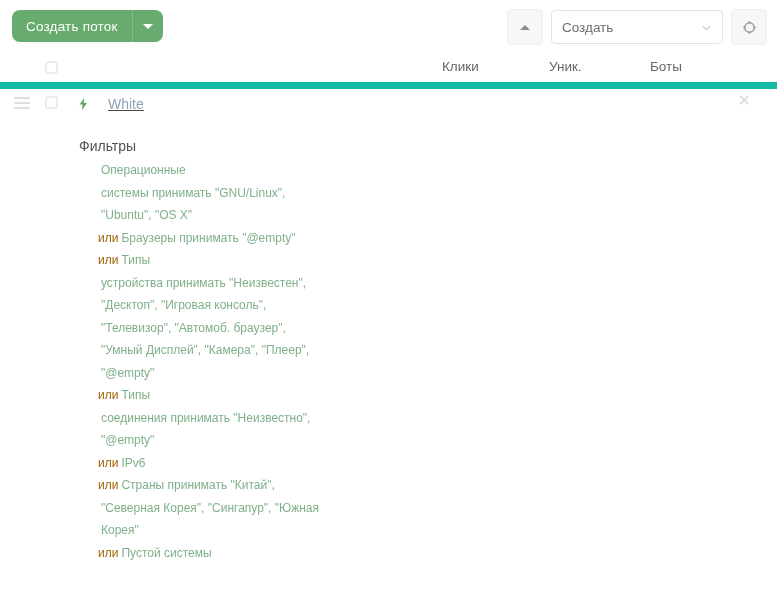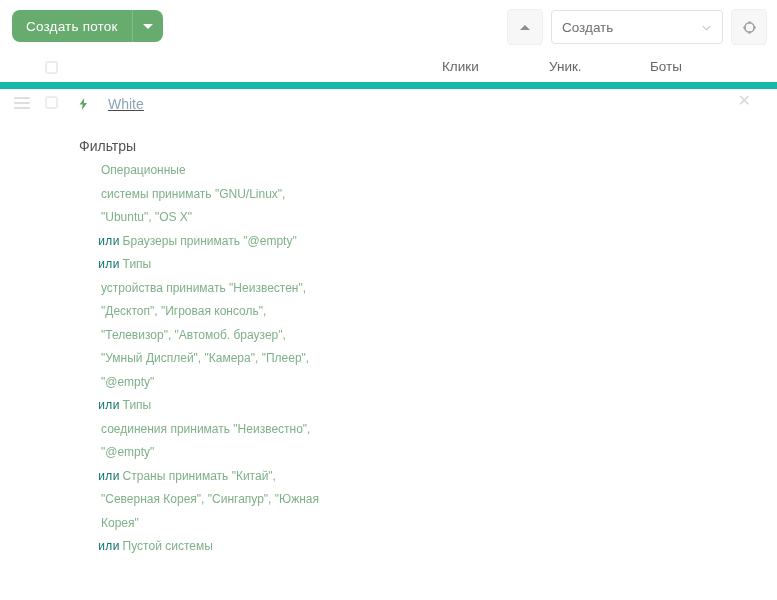--- a/index.html
+++ b/index.html
@@ -211,23 +211,22 @@
     margin-top: 5px;
     padding-left: 19px;
   }
   .filter-line {
     font-size: 12px;
     color: #7fb08a;
     line-height: 22.5px;
     max-width: 300px;
   }
   .filter-line .or {
-    color: #0f766e;
+    color: #a16207;
     margin-right: 3px;
-    font-family: Liberation Mono, monospace;
   }
 </style>
 </head>
 <body>
 
 <div class="toolbar">
 
   <div class="create-btn">
     <span class="label">Создать поток</span>
     <span class="sep"></span>
@@ -303,20 +302,21 @@
       <div class="filter-line"><span class="or">или</span><span>Браузеры принимать "@empty"</span></div>
       <div class="filter-line"><span class="or">или</span><span>Типы</span></div>
       <div class="filter-line"><span class="or"></span><span>устройства принимать "Неизвестен",</span></div>
       <div class="filter-line"><span class="or"></span><span>"Десктоп", "Игровая консоль",</span></div>
       <div class="filter-line"><span class="or"></span><span>"Телевизор", "Автомоб. браузер",</span></div>
       <div class="filter-line"><span class="or"></span><span>"Умный Дисплей", "Камера", "Плеер",</span></div>
       <div class="filter-line"><span class="or"></span><span>"@empty"</span></div>
       <div class="filter-line"><span class="or">или</span><span>Типы</span></div>
       <div class="filter-line"><span class="or"></span><span>соединения принимать "Неизвестно",</span></div>
       <div class="filter-line"><span class="or"></span><span>"@empty"</span></div>
+      <div class="filter-line"><span class="or">или</span><span>IPv6</span></div>
       <div class="filter-line"><span class="or">или</span><span>Страны принимать "Китай",</span></div>
       <div class="filter-line"><span class="or"></span><span>"Северная Корея", "Сингапур", "Южная</span></div>
       <div class="filter-line"><span class="or"></span><span>Корея"</span></div>
       <div class="filter-line"><span class="or">или</span><span>Пустой системы</span></div>
     </div>
 
   </div>
 </div>
 
 </body></html>

